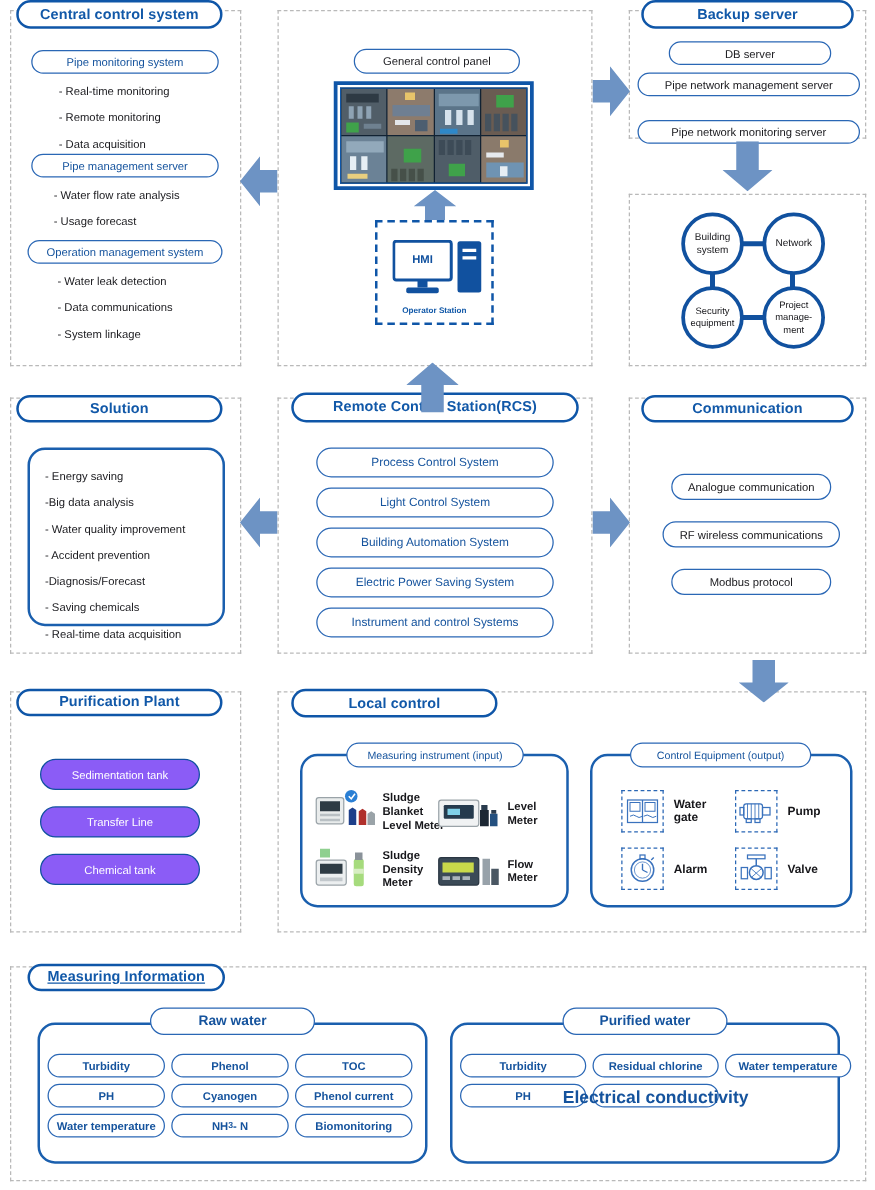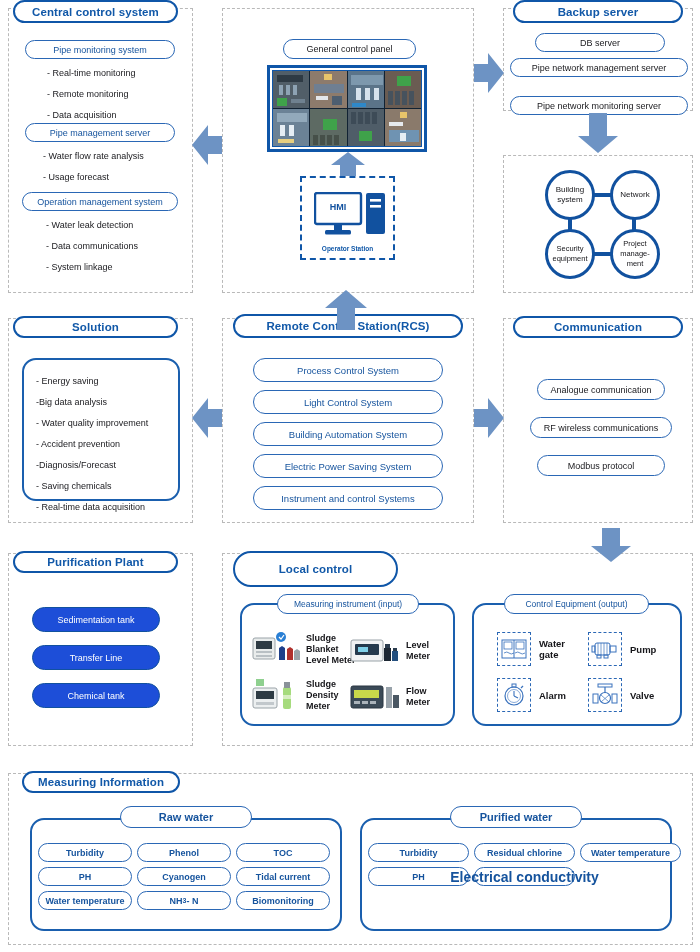--- a/index.html
+++ b/index.html
@@ -38,21 +38,21 @@
     border: 1.3px solid #2a67b5;
     border-radius: 999px;
     background: #fff;
     color: #1a1a1e;
     font-size: 9px;
     white-space: nowrap;
     height: 19px;
   }
   .pill.blue-text { color: #15539d; }
   .pill.solid {
-    background: #1d4ed8;
+    background: #8b5cf6;
     border-color: #11519f;
     color: #ffffff;
     font-size: 9px;
     height: 25px;
     border-radius: 999px;
   }
   .bullet-list { position: absolute; }
   .bullet {
     font-size: 9px;
     color: #1a1a1e;
@@ -312,21 +312,21 @@
     <polygon points="20,34 0,18 11,18 11,0 29,0 29,18 40,18" fill="#6d93c4"></polygon>
   </svg>
 
   <div class="sect" style="left:8px; top:553px; width:185px; height:193px;"></div>
   <div class="title-pill" style="left:13px; top:551px; width:165px; height:22px;">Purification Plant</div>
   <div class="pill solid" style="position:absolute; left:32px; top:607px; width:128px;">Sedimentation tank</div>
   <div class="pill solid" style="position:absolute; left:32px; top:645px; width:128px;">Transfer Line</div>
   <div class="pill solid" style="position:absolute; left:32px; top:683px; width:128px;">Chemical tank</div>
 
   <div class="sect" style="left:222px; top:553px; width:471px; height:193px;"></div>
-  <div class="title-pill" style="left:233px; top:551px; width:165px; height:36px;">Local control</div>
+  <div class="title-pill" style="left:233px; top:551px; width:165px; height:23px;">Local control</div>
 
   <div class="roundbox" style="left:240px; top:603px; width:215px; height:123px;"></div>
   <div class="pill blue-text" style="position:absolute; left:277px; top:594px; width:142px; height:20px; font-size:8.5px; z-index:3;">Measuring instrument (input)</div>
 
   <div class="instr" style="left:252px; top:632px;">
     <svg width="48" height="34" viewBox="0 0 48 34">
       <rect x="1" y="6" width="22" height="21" rx="2" fill="#e9ecec" stroke="#9aa3a8"></rect>
       <rect x="4" y="9" width="16" height="8" fill="#2e3b44"></rect>
       <rect x="4" y="19" width="16" height="2" fill="#b9c0c4"></rect>
       <rect x="4" y="23" width="16" height="2" fill="#b9c0c4"></rect>
@@ -435,31 +435,31 @@
         <rect x="1" y="11" width="5" height="9" fill="none" stroke="#3a72bd"></rect>
         <rect x="20" y="11" width="5" height="9" fill="none" stroke="#3a72bd"></rect>
         <line x1="9" y1="12" x2="17" y2="19" stroke="#3a72bd" stroke-width=".7"></line>
         <line x1="9" y1="19" x2="17" y2="12" stroke="#3a72bd" stroke-width=".7"></line>
       </svg>
     </span>
     <span class="cap" style="width:36px;">Valve</span>
   </div>
 
   <div class="sect" style="left:8px; top:773px; width:685px; height:172px;"></div>
-  <div class="title-pill" style="left:22px; top:771px; width:158px; height:22px;">Measuring Information</div>
+  <div class="title-pill" style="left:22px; top:771px; width:158px; height:22px;text-decoration:underline;">Measuring Information</div>
 
   <div class="roundbox" style="left:30px; top:818px; width:312px; height:113px;"></div>
   <div class="pill blue-text" style="position:absolute; left:120px; top:806px; width:132px; height:22px; font-size:11px; font-weight:bold; z-index:3; border-width:1.8px;">Raw water</div>
   <div class="meas-grid" style="left:38px; top:843px; grid-template-columns:repeat(3, 94px);">
     <div class="pill blue-text" style="font-size:9px; font-weight:bold;">Turbidity</div>
     <div class="pill blue-text" style="font-size:9px; font-weight:bold;">Phenol</div>
     <div class="pill blue-text" style="font-size:9px; font-weight:bold;">TOC</div>
     <div class="pill blue-text" style="font-size:9px; font-weight:bold;">PH</div>
     <div class="pill blue-text" style="font-size:9px; font-weight:bold;">Cyanogen</div>
-    <div class="pill blue-text" style="font-size:9px; font-weight:bold;">Tidal current</div>
+    <div class="pill blue-text" style="font-size:9px; font-weight:bold;">Phenol current</div>
     <div class="pill blue-text" style="font-size:9px; font-weight:bold;">Water temperature</div>
     <div class="pill blue-text" style="font-size:9px; font-weight:bold;">NH<sub>3</sub> - N</div>
     <div class="pill blue-text" style="font-size:9px; font-weight:bold;">Biomonitoring</div>
   </div>
 
   <div class="roundbox" style="left:360px; top:818px; width:312px; height:113px;"></div>
   <div class="pill blue-text" style="position:absolute; left:450px; top:806px; width:132px; height:22px; font-size:11px; font-weight:bold; z-index:3; border-width:1.8px;">Purified water</div>
   <div class="meas-grid" style="left:368px; top:843px; grid-template-columns:repeat(3, 101px);">
     <div class="pill blue-text" style="font-size:9px; font-weight:bold;">Turbidity</div>
     <div class="pill blue-text" style="font-size:9px; font-weight:bold;">Residual chlorine</div>

